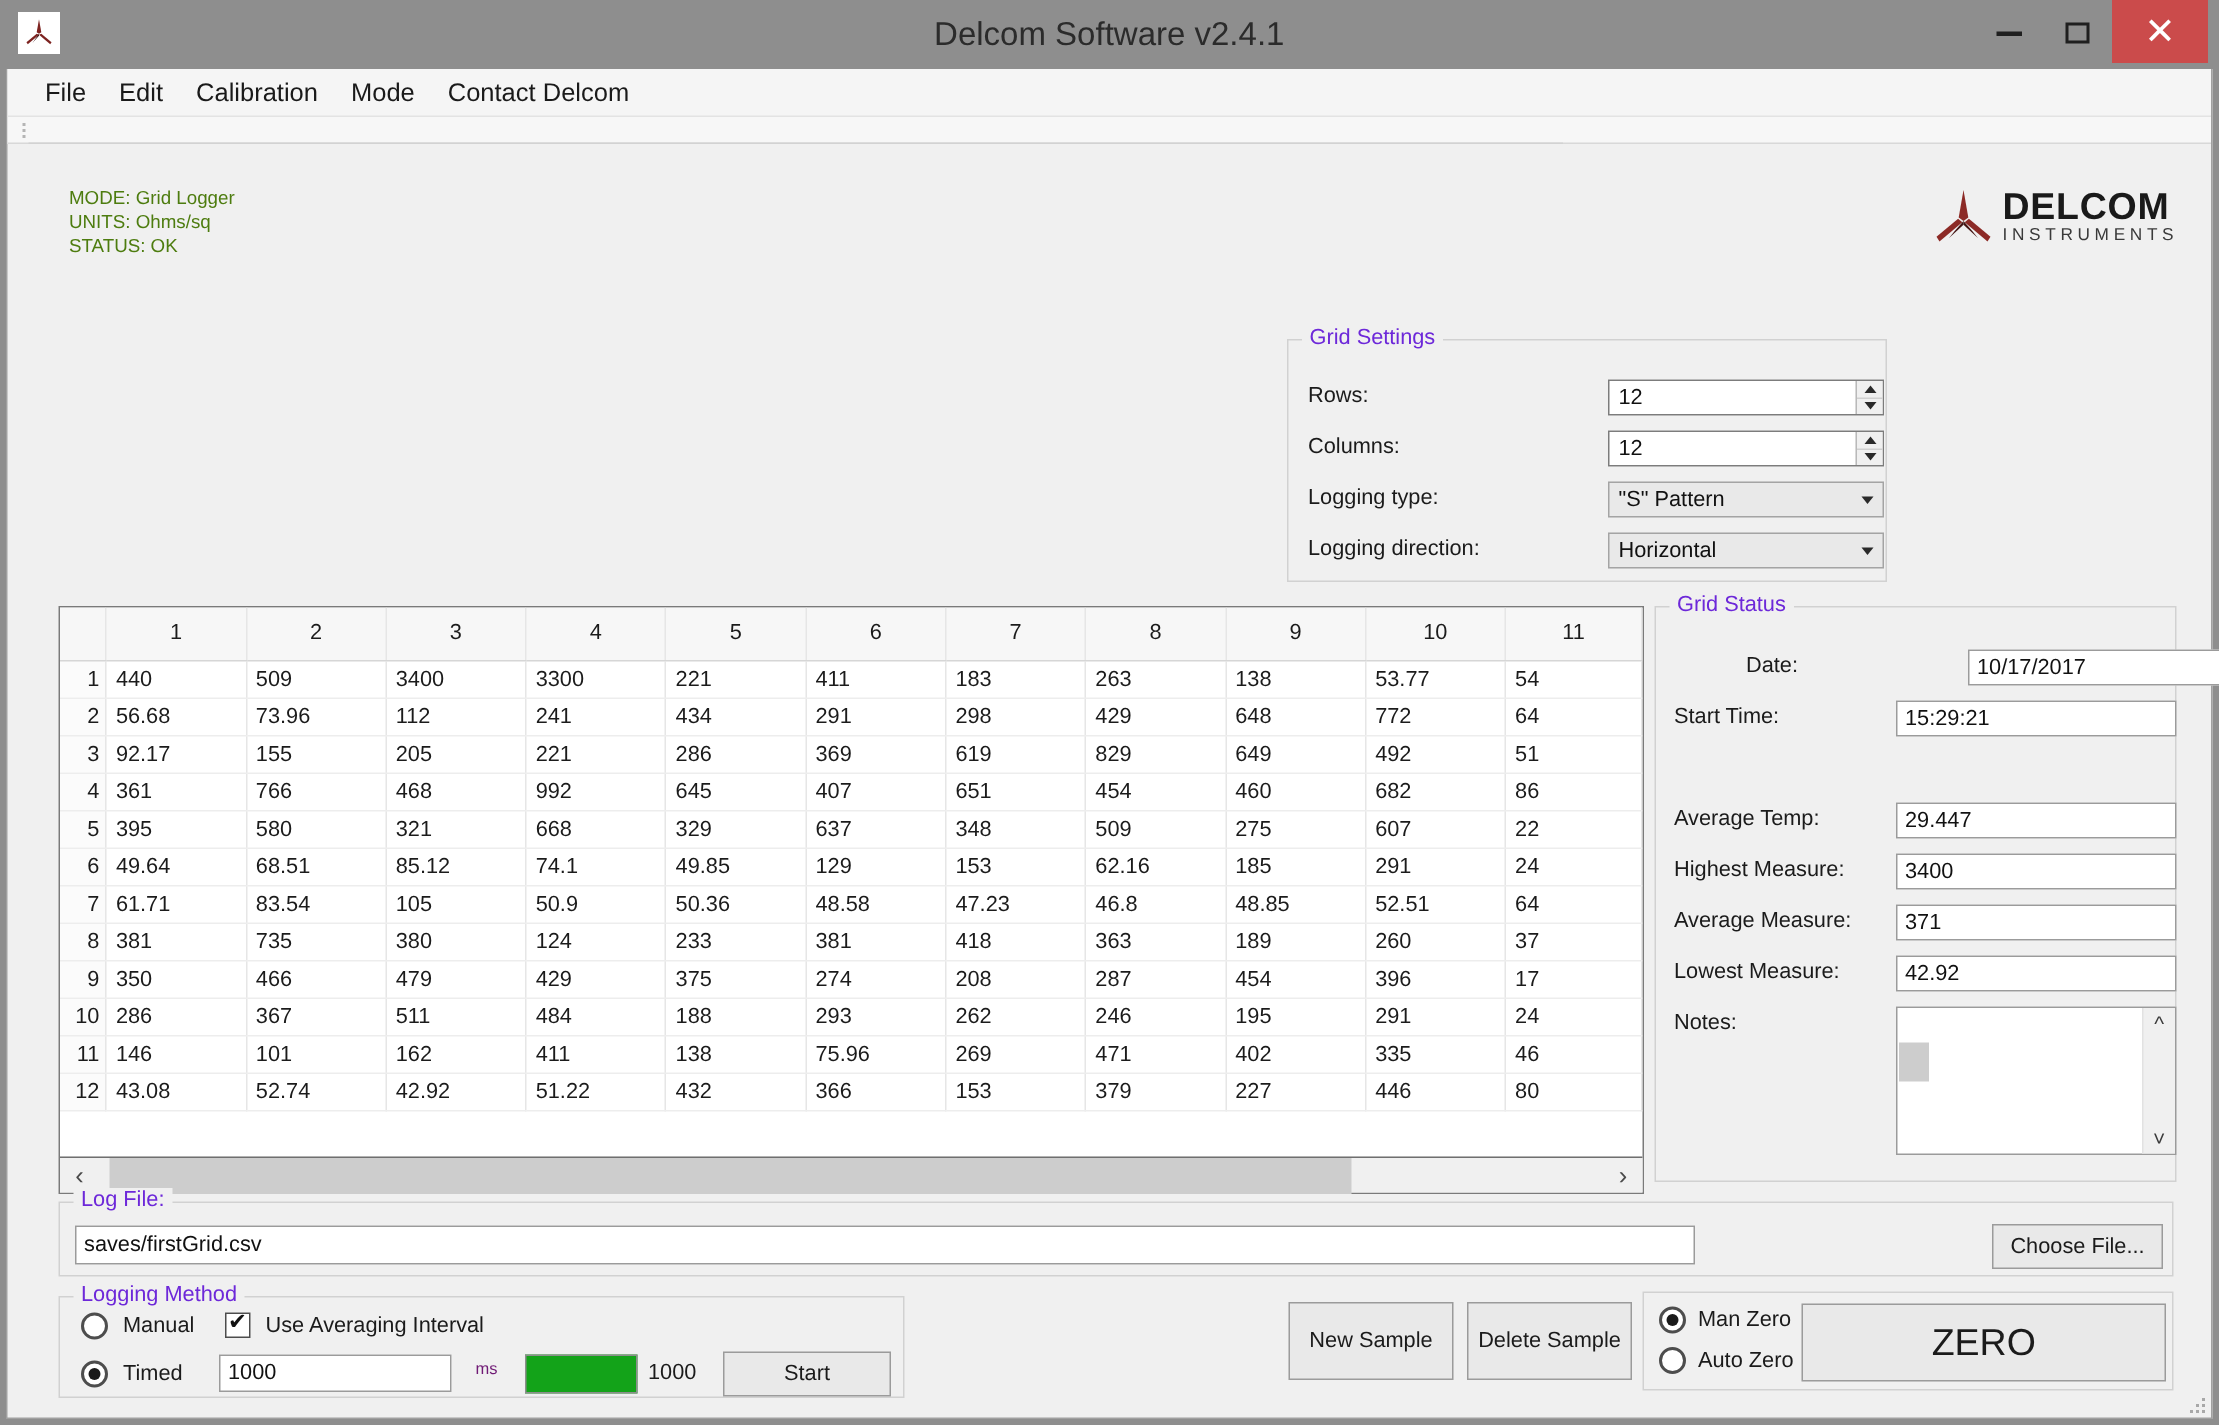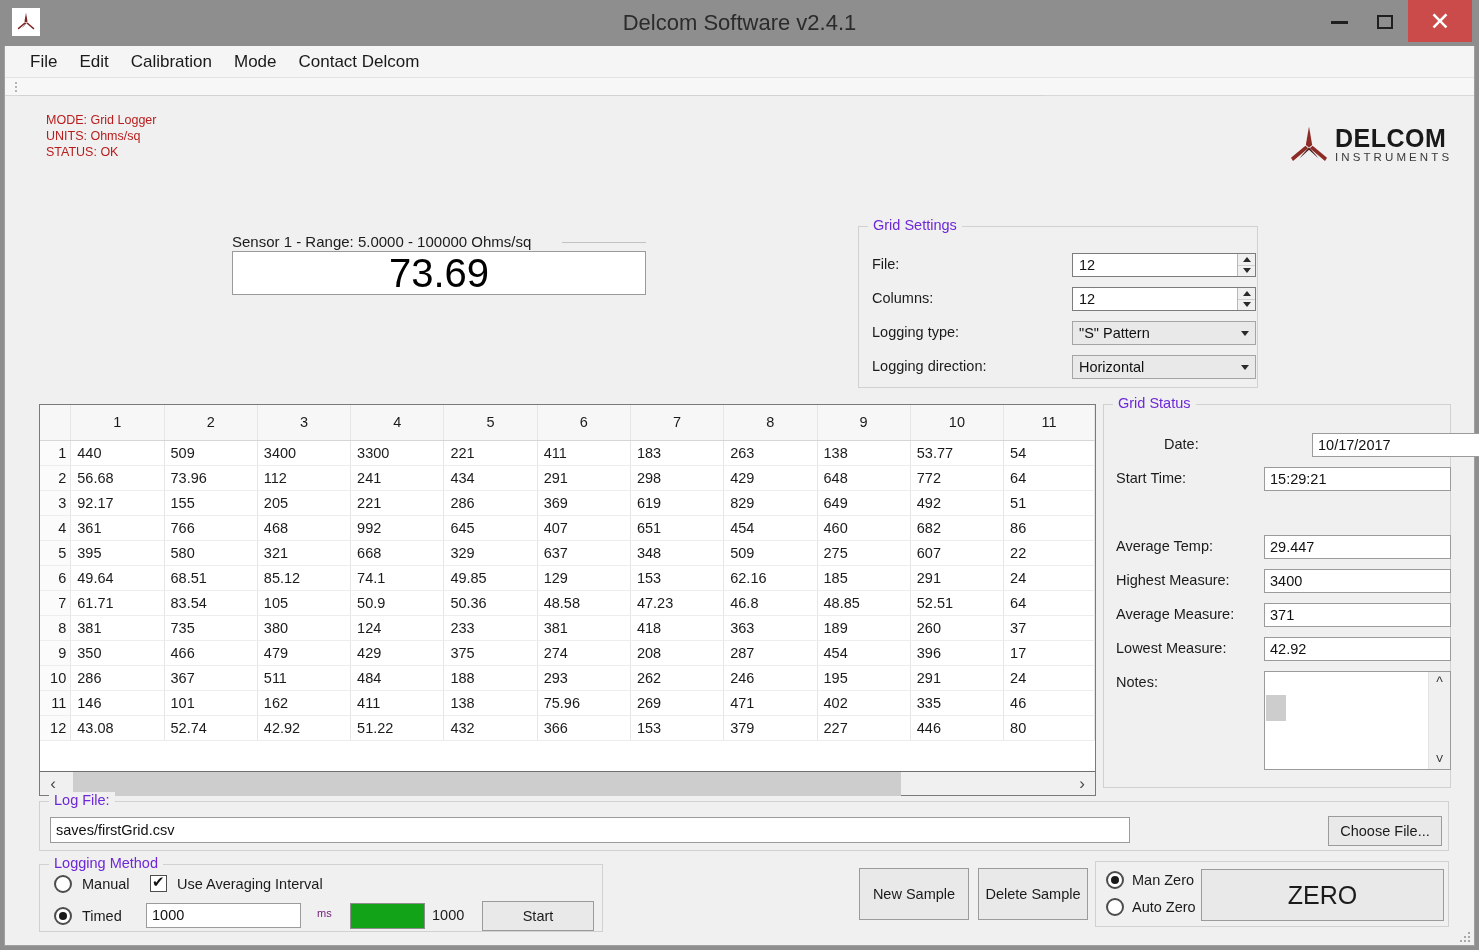--- a/index.html
+++ b/index.html
@@ -99,22 +99,22 @@
     display: block; width: 2px; height: 2px;
     background: #b5b5b5; margin-bottom: 2px;
   }
   #toolbar-sep {
     position: absolute; left: 14px; top: 17px;
     width: 1023px; height: 1px; background: #d2d2d2;
   }
 
   
   #status-block {
-    position: absolute; left: 41px; top: 66px;
-    font-size: 12.5px; color: #b91c1c; line-height: 16px;
+    position: absolute; left: 41px; top: 78px;
+    font-size: 12.5px; color: #4d7c0f; line-height: 16px;
   }
 
   
   #logo {
     position: absolute; left: 1284px; top: 76px;
     width: 152px; height: 46px;
     display: flex; align-items: center;
   }
   #logo-mark { width: 40px; height: 42px; flex: 0 0 40px; }
   #logo-words { margin-left: 6px; }
@@ -456,31 +456,26 @@
         <path d="M48 58 L41 52 L5 82 L10 90 Z" fill="#8c2a26"></path>
         <path d="M50 56 L50 62 L26 84 L34 74 Z" fill="#431413"></path>
         <path d="M50 56 L50 62 L74 84 L66 74 Z" fill="#431413"></path>
       </svg>
       <div id="logo-words">
         <div id="logo-delcom">DELCOM</div>
         <div id="logo-instruments">INSTRUMENTS</div>
       </div>
     </div>
 
-    <div id="sensor-group">
-      <div id="sensor-legend">Sensor 1  -  Range: 5.0000 - 100000 Ohms/sq</div>
-      <div id="sensor-line"></div>
-      <div id="sensor-readout">73.69</div>
-    </div>
 
     <div class="groupbox" id="grid-settings">
       <div class="legend">Grid Settings</div>
 
       <div class="gs-row" style="top:26px;">
-        <div class="gs-label">File:</div>
+        <div class="gs-label">Rows:</div>
         <div class="spin-wrap">
           <div class="spin-val">12</div>
           <div class="spin-btns">
             <div class="sb">
                 <span class="tri-up"></span>
               </div>
             <div class="sb">
                 <span class="tri-down"></span>
               </div>
           </div>

